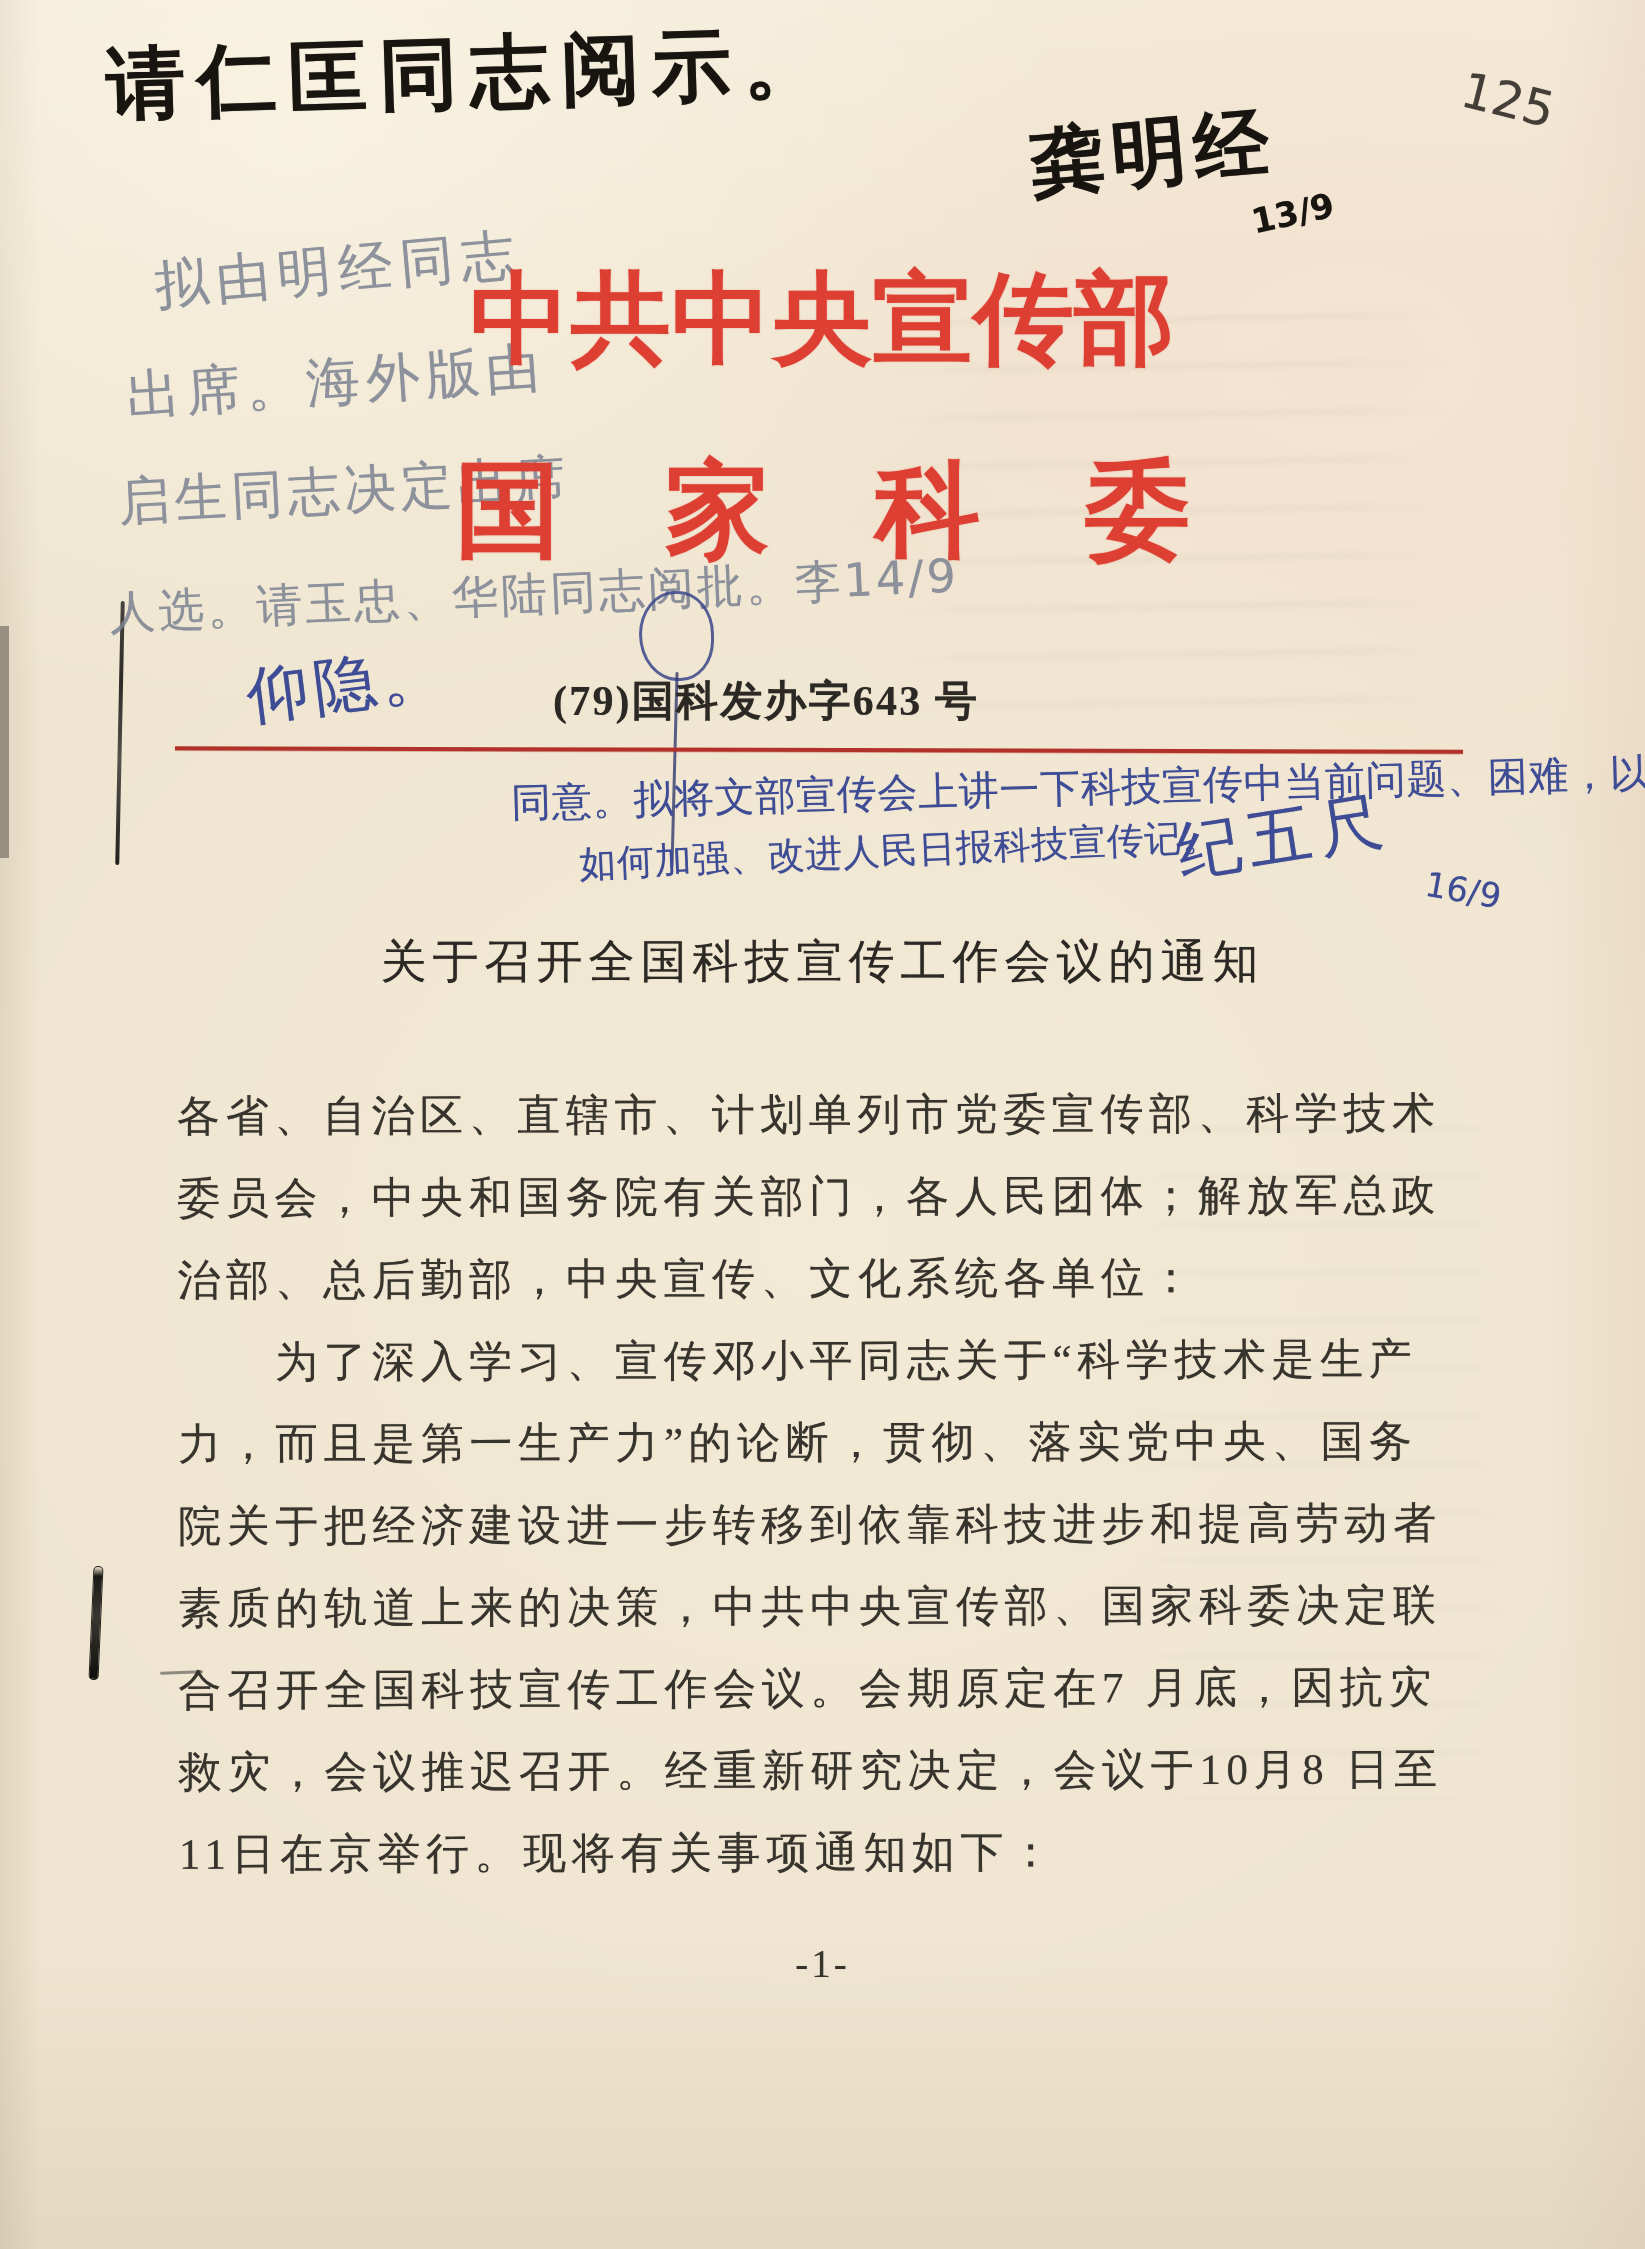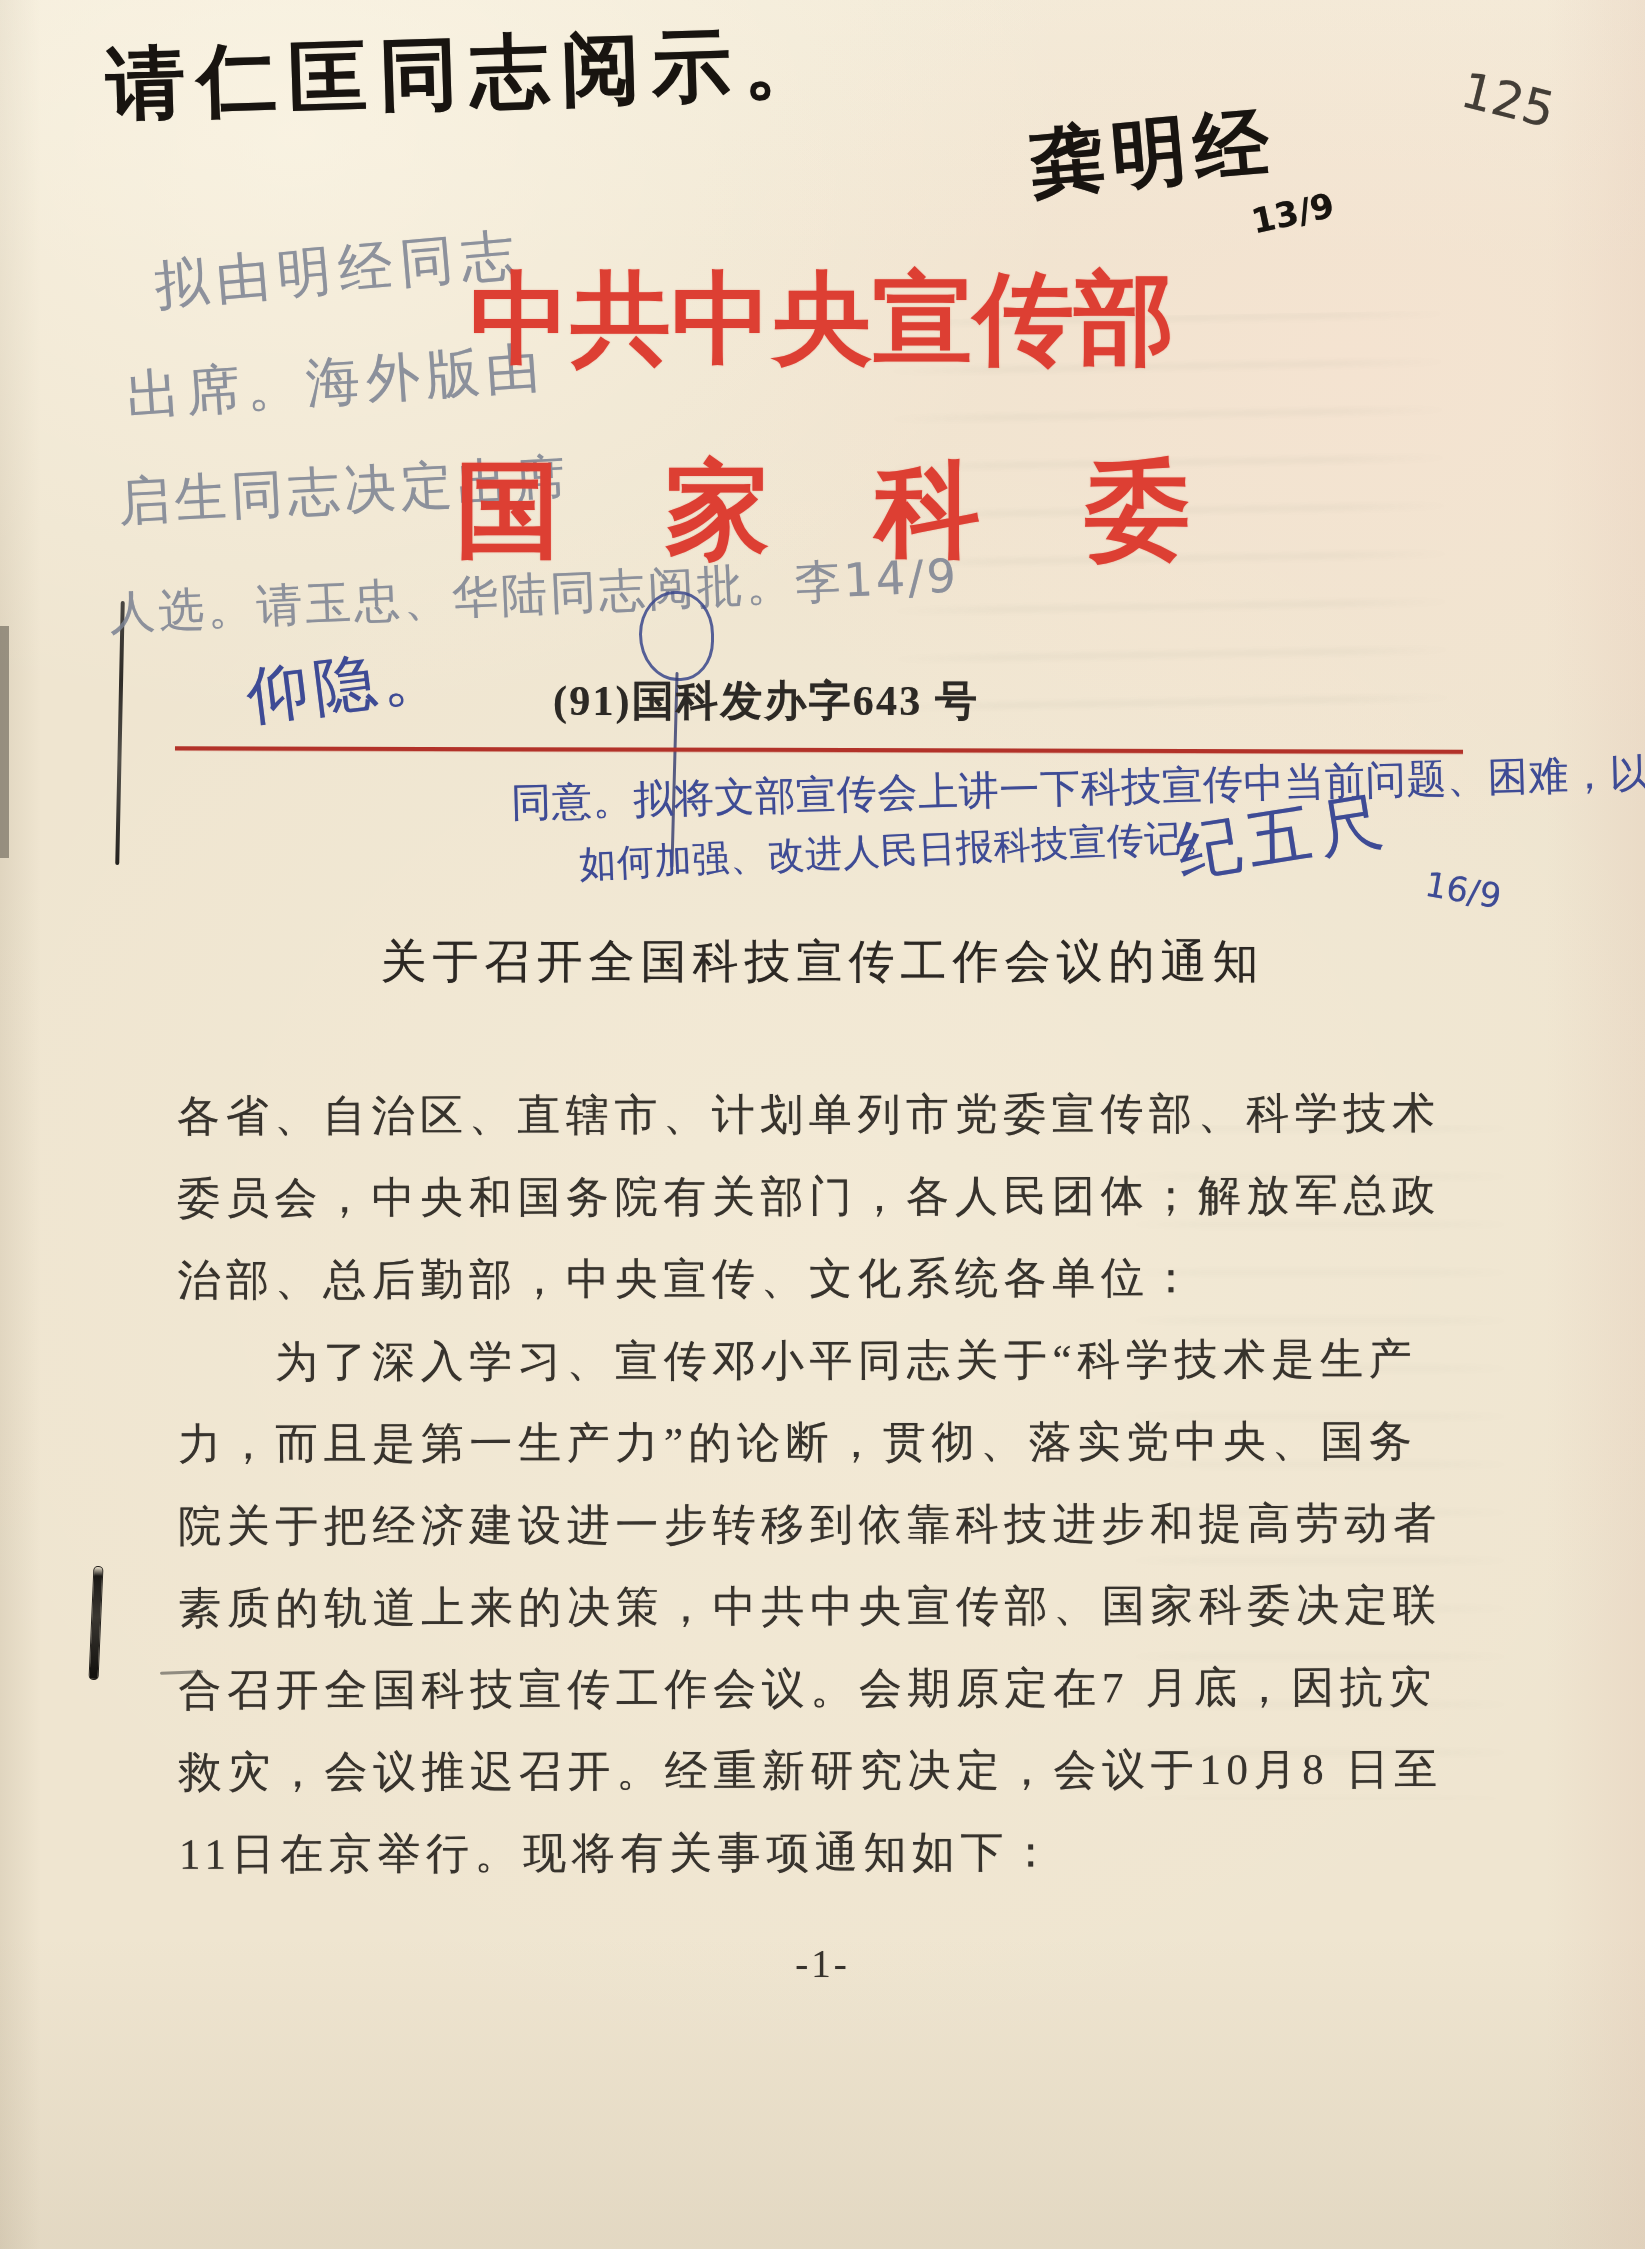--- a/index.html
+++ b/index.html
@@ -175,21 +175,21 @@
   <div class="abs hw-pencil" style="top:456px;left:118px;font-size:52px;letter-spacing:4.5px;transform:rotate(-3deg);">启生同志决定出席</div>
   <div class="abs hw-pencil" style="top:564px;left:109px;font-size:46px;letter-spacing:3px;transform:rotate(-2.5deg);">人选。请玉忠、华陆同志阅批。李14/9</div>
   <div class="abs hw-blue" style="top:642px;left:246px;font-size:63px;letter-spacing:4.5px;transform:rotate(-7deg);">仰隐。</div>
 
   <div class="abs insert-circle"></div>
   <div class="abs insert-tail"></div>
 
   <div class="abs letterhead-1">中共中央宣传部</div>
   <div class="abs letterhead-2">国　家　科　委</div>
 
-  <div class="abs doc-number">(91)国科发办字643 号</div>
+  <div class="abs doc-number">(79)国科发办字643 号</div>
   <div class="abs red-rule"></div>
 
   <div class="abs hw-blue" style="top:760px;left:511px;font-size:40px;letter-spacing:0.7px;transform:rotate(-1.5deg);">同意。拟将文部宣传会上讲一下科技宣传中当前问题、困难，以及</div>
   <div class="abs hw-blue" style="top:826px;left:579px;font-size:37px;letter-spacing:0.7px;transform:rotate(-2.5deg);">如何加强、改进人民日报科技宣传记。</div>
   <div class="abs hw-blue" style="top:793px;left:1176px;font-size:64px;letter-spacing:7.5px;transform:rotate(-9deg);">纪五尺</div>
   <div class="abs hw-blue" style="top:870px;left:1425px;font-size:34px;transform:rotate(10deg);">16/9</div>
 
   <div class="abs doc-title">关于召开全国科技宣传工作会议的通知</div>
 
   <div class="body-block">

